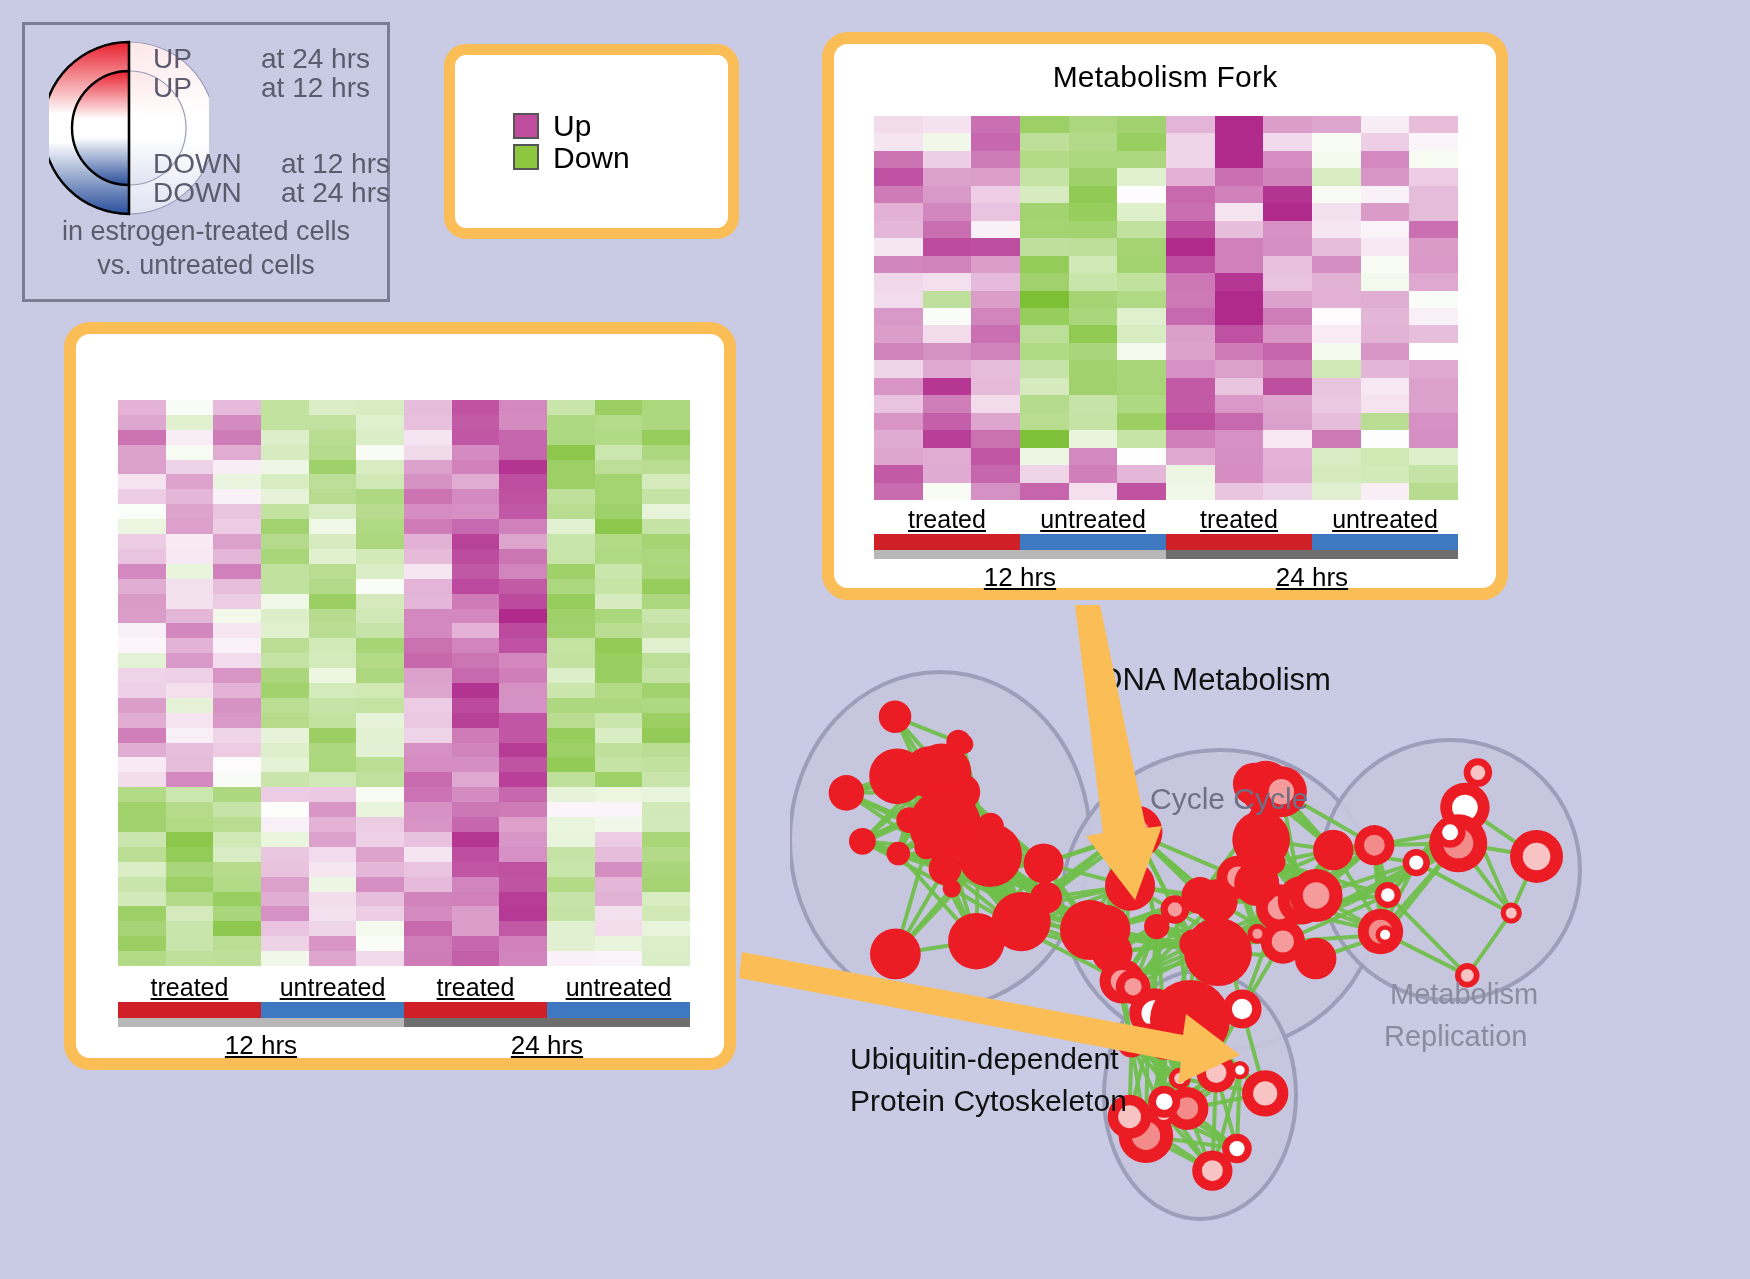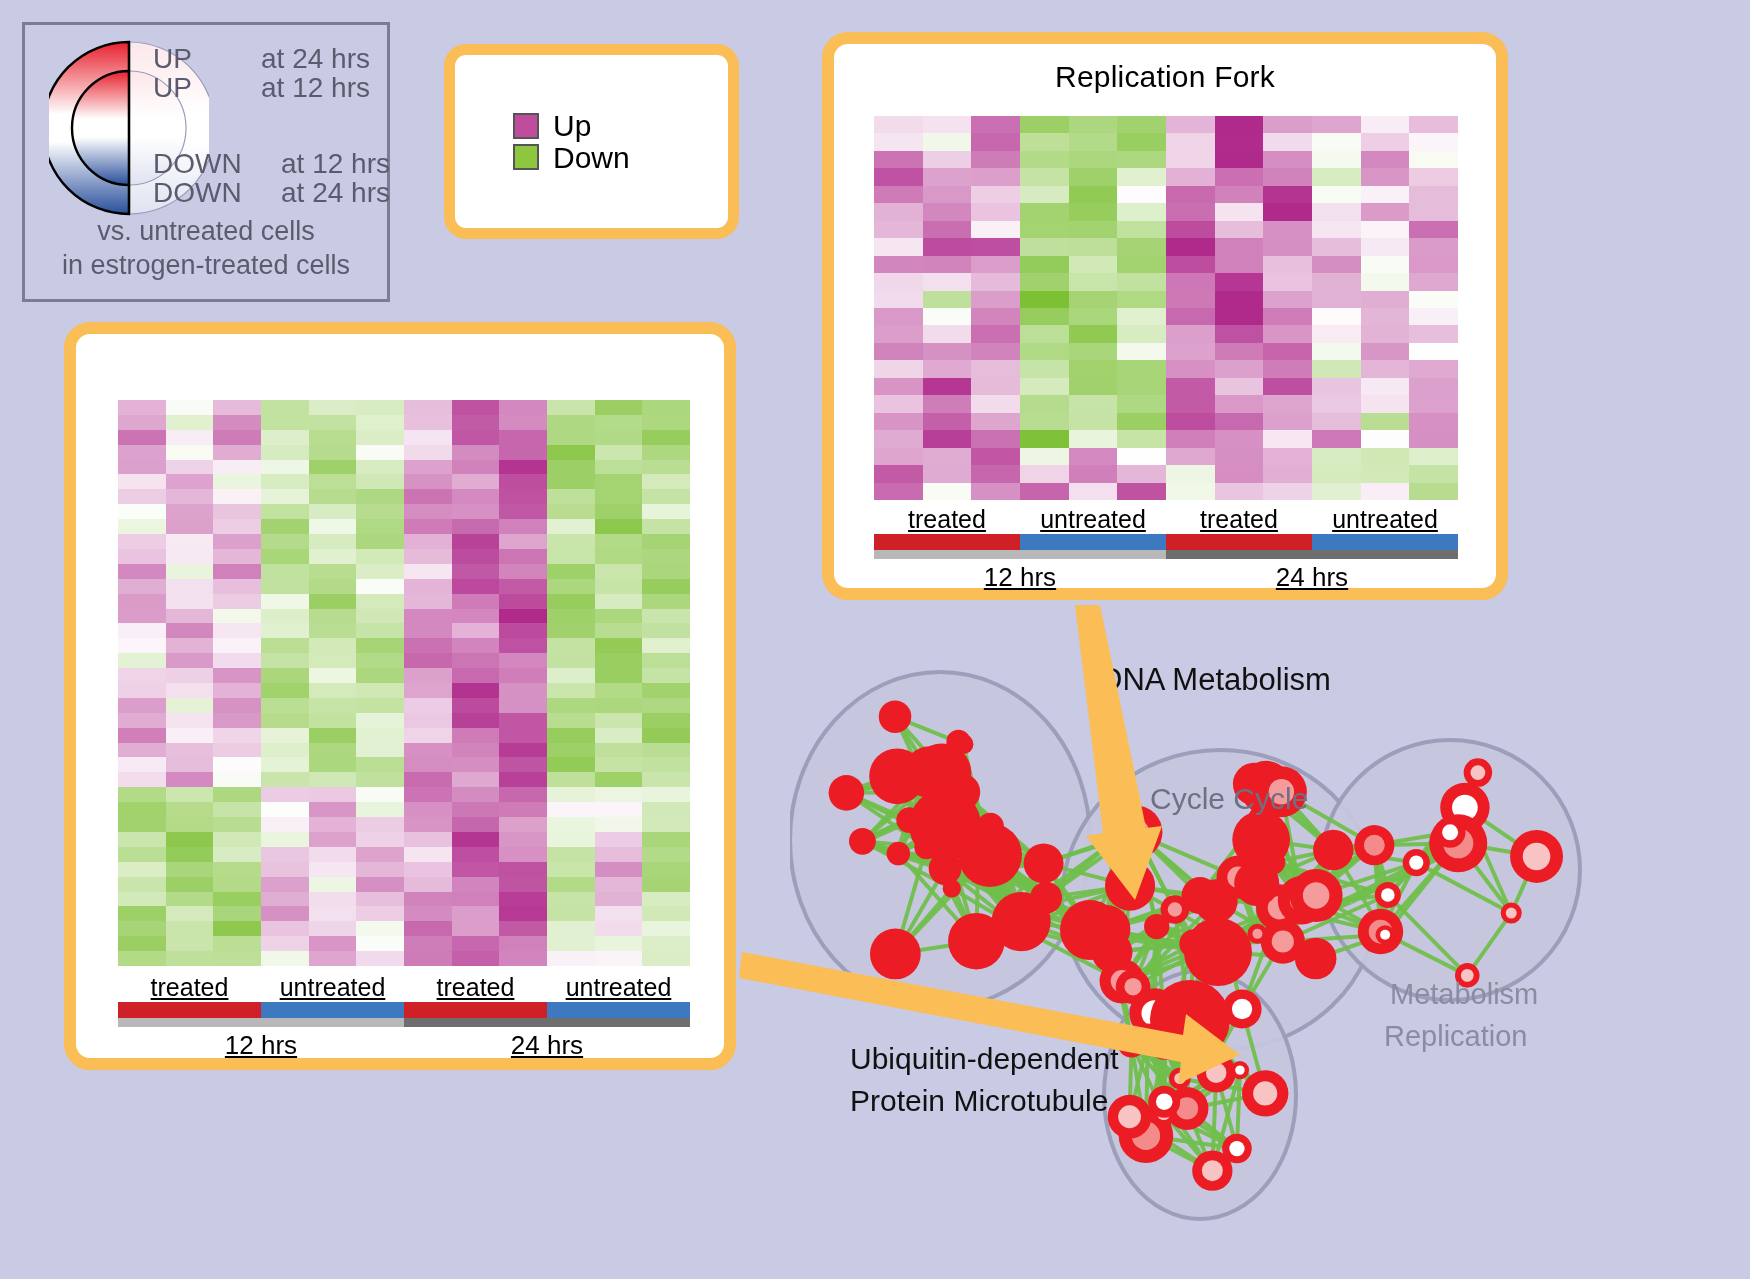--- a/index.html
+++ b/index.html
@@ -127,38 +127,38 @@
       <span class="lbl">DOWN</span>
       <span class="tm">at 12 hrs</span>
     </div>
     <div class="key-row k-dn2">
       <span class="lbl">DOWN</span>
       <span class="tm">at 24 hrs</span>
     </div>
   </div>
 
   <div id="key-caption">
+    <div>in estrogen-treated cells</div>
     <div>vs. untreated cells</div>
-    <div>in estrogen-treated cells</div>
   </div>
 </div>
 
 <div id="legend-box" class="panel">
   <div class="legend-item">
     <span class="swatch" style="background:#bf4c9c"></span>
     <span>Up</span>
   </div>
   <div class="legend-item">
     <span class="swatch" style="background:#8dc63f"></span>
     <span>Down</span>
   </div>
 </div>
 
 <div id="rf-panel" class="panel">
-  <div class="panel-title" style="margin-top:16px;">Replication Fork</div>
+  <div class="panel-title" style="margin-top:16px;">Metabolism Fork</div>
   <div class="hm-wrap" id="rf-hm-wrap" style="left:40px;top:72px;width:584px;height:384px;">
     <div class="hm" id="rf-hm" style="grid-template-columns: repeat(12, 1fr); grid-template-rows: repeat(22, 1fr);">
         <div style="background:rgb(242,220,236)"></div>
         <div style="background:rgb(244,226,240)"></div>
         <div style="background:rgb(202,112,178)"></div>
         <div style="background:rgb(156,207,101)"></div>
         <div style="background:rgb(173,215,127)"></div>
         <div style="background:rgb(162,210,111)"></div>
         <div style="background:rgb(227,180,215)"></div>
         <div style="background:rgb(176,42,140)"></div>
@@ -1514,21 +1514,21 @@
         <circle cx="428" cy="352" r="34" fill="#ec1c24"></circle>
         <circle cx="400" cy="420" r="40" fill="#ec1c24"></circle>
       </g>
     </svg>
   <div id="net-labels">
       <div class="net-label" style="left: 310px; top: 62px; font-size: 31px; color: rgb(17, 17, 17); font-weight: 400;">DNA Metabolism</div>
       <div class="net-label" style="left: 360px; top: 182px; font-size: 30px; color: rgb(110, 112, 134); font-weight: 400;">Cycle Cycle</div>
       <div class="net-label" style="left: 600px; top: 378px; font-size: 29px; color: rgb(138, 140, 160); font-weight: 400;">Metabolism</div>
       <div class="net-label" style="left: 594px; top: 420px; font-size: 29px; color: rgb(138, 140, 160); font-weight: 400;">Replication</div>
       <div class="net-label" style="left: 60px; top: 442px; font-size: 30px; color: rgb(17, 17, 17); font-weight: 400;">Ubiquitin-dependent</div>
-      <div class="net-label" style="left: 60px; top: 484px; font-size: 30px; color: rgb(17, 17, 17); font-weight: 400;">Protein Microtubule</div>
+      <div class="net-label" style="left: 60px; top: 484px; font-size: 30px; color: rgb(17, 17, 17); font-weight: 400;">Protein Cytoskeleton</div>
     </div>
 </div>
 
 <svg id="arrow-layer" viewBox="0 0 1750 1279">
   <g>
     <path d="M1075 605 L1100 605 L1146 828 L1162 826 L1135 900 L1086 836 L1103 833 Z" fill="#fbbd55"></path>
   </g>
   <g>
     <path d="M742 952 L1183 1035 L1186 1014 L1240 1055 L1178 1084 L1181 1062 L739 978 Z" fill="#fbbd55"></path>
   </g>

